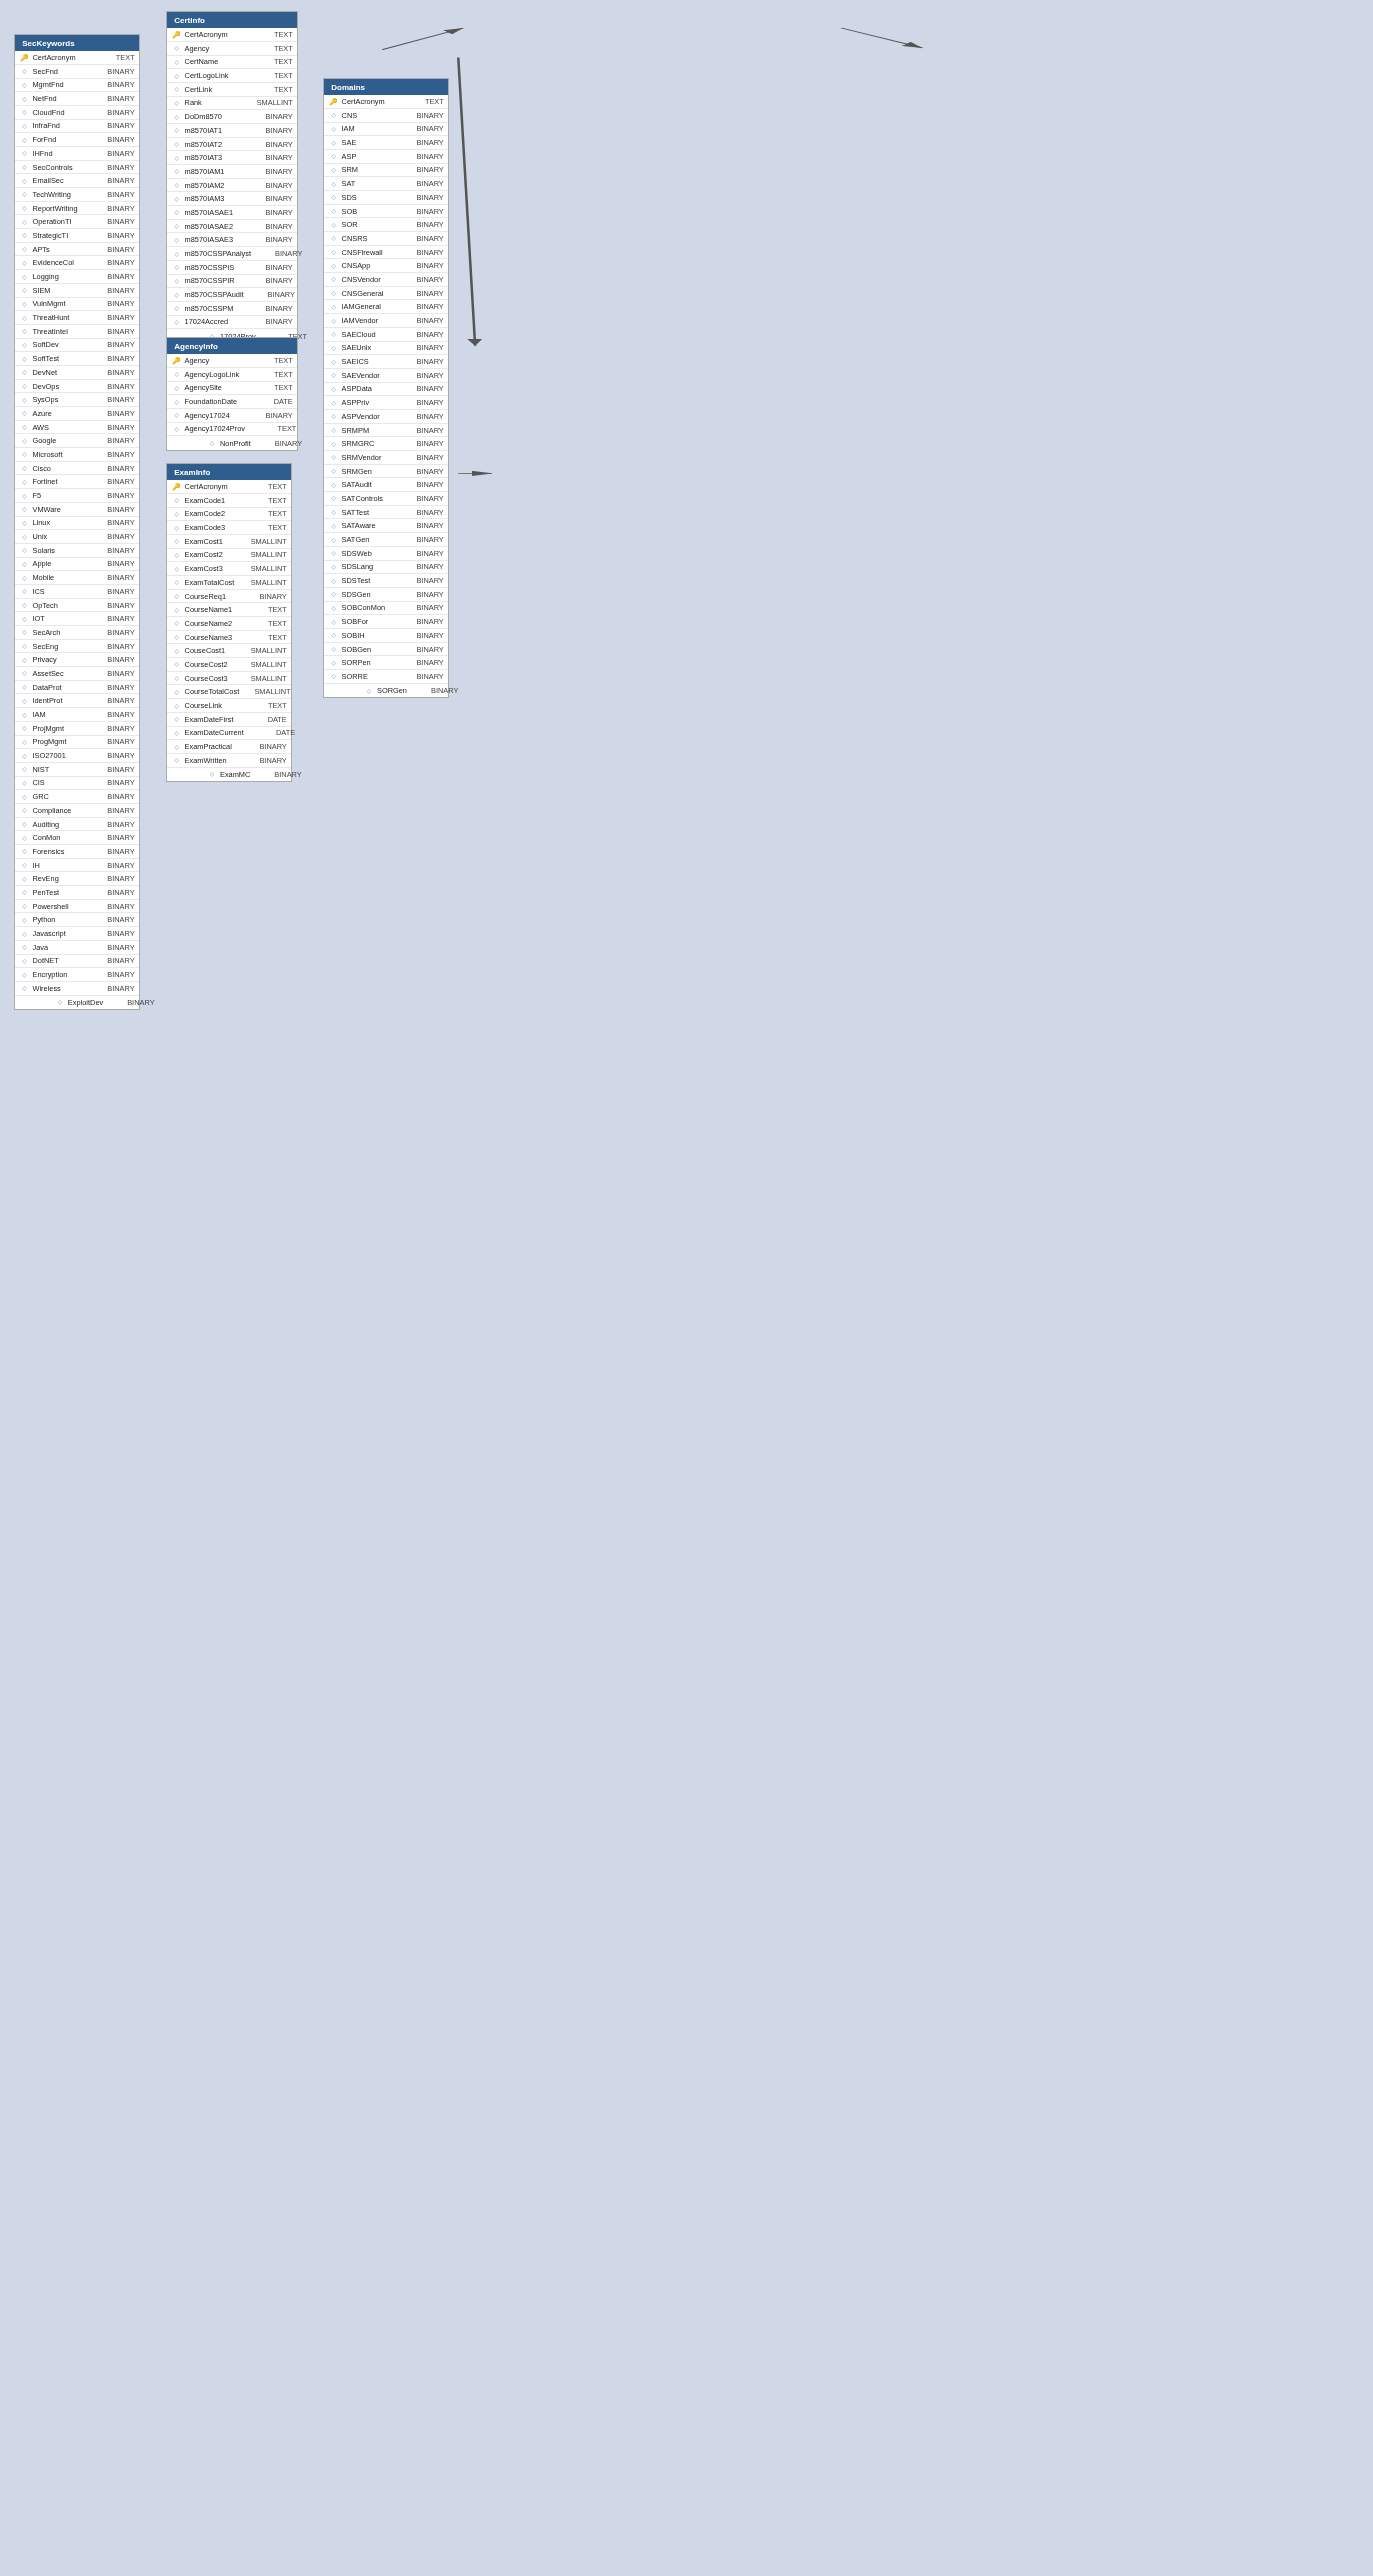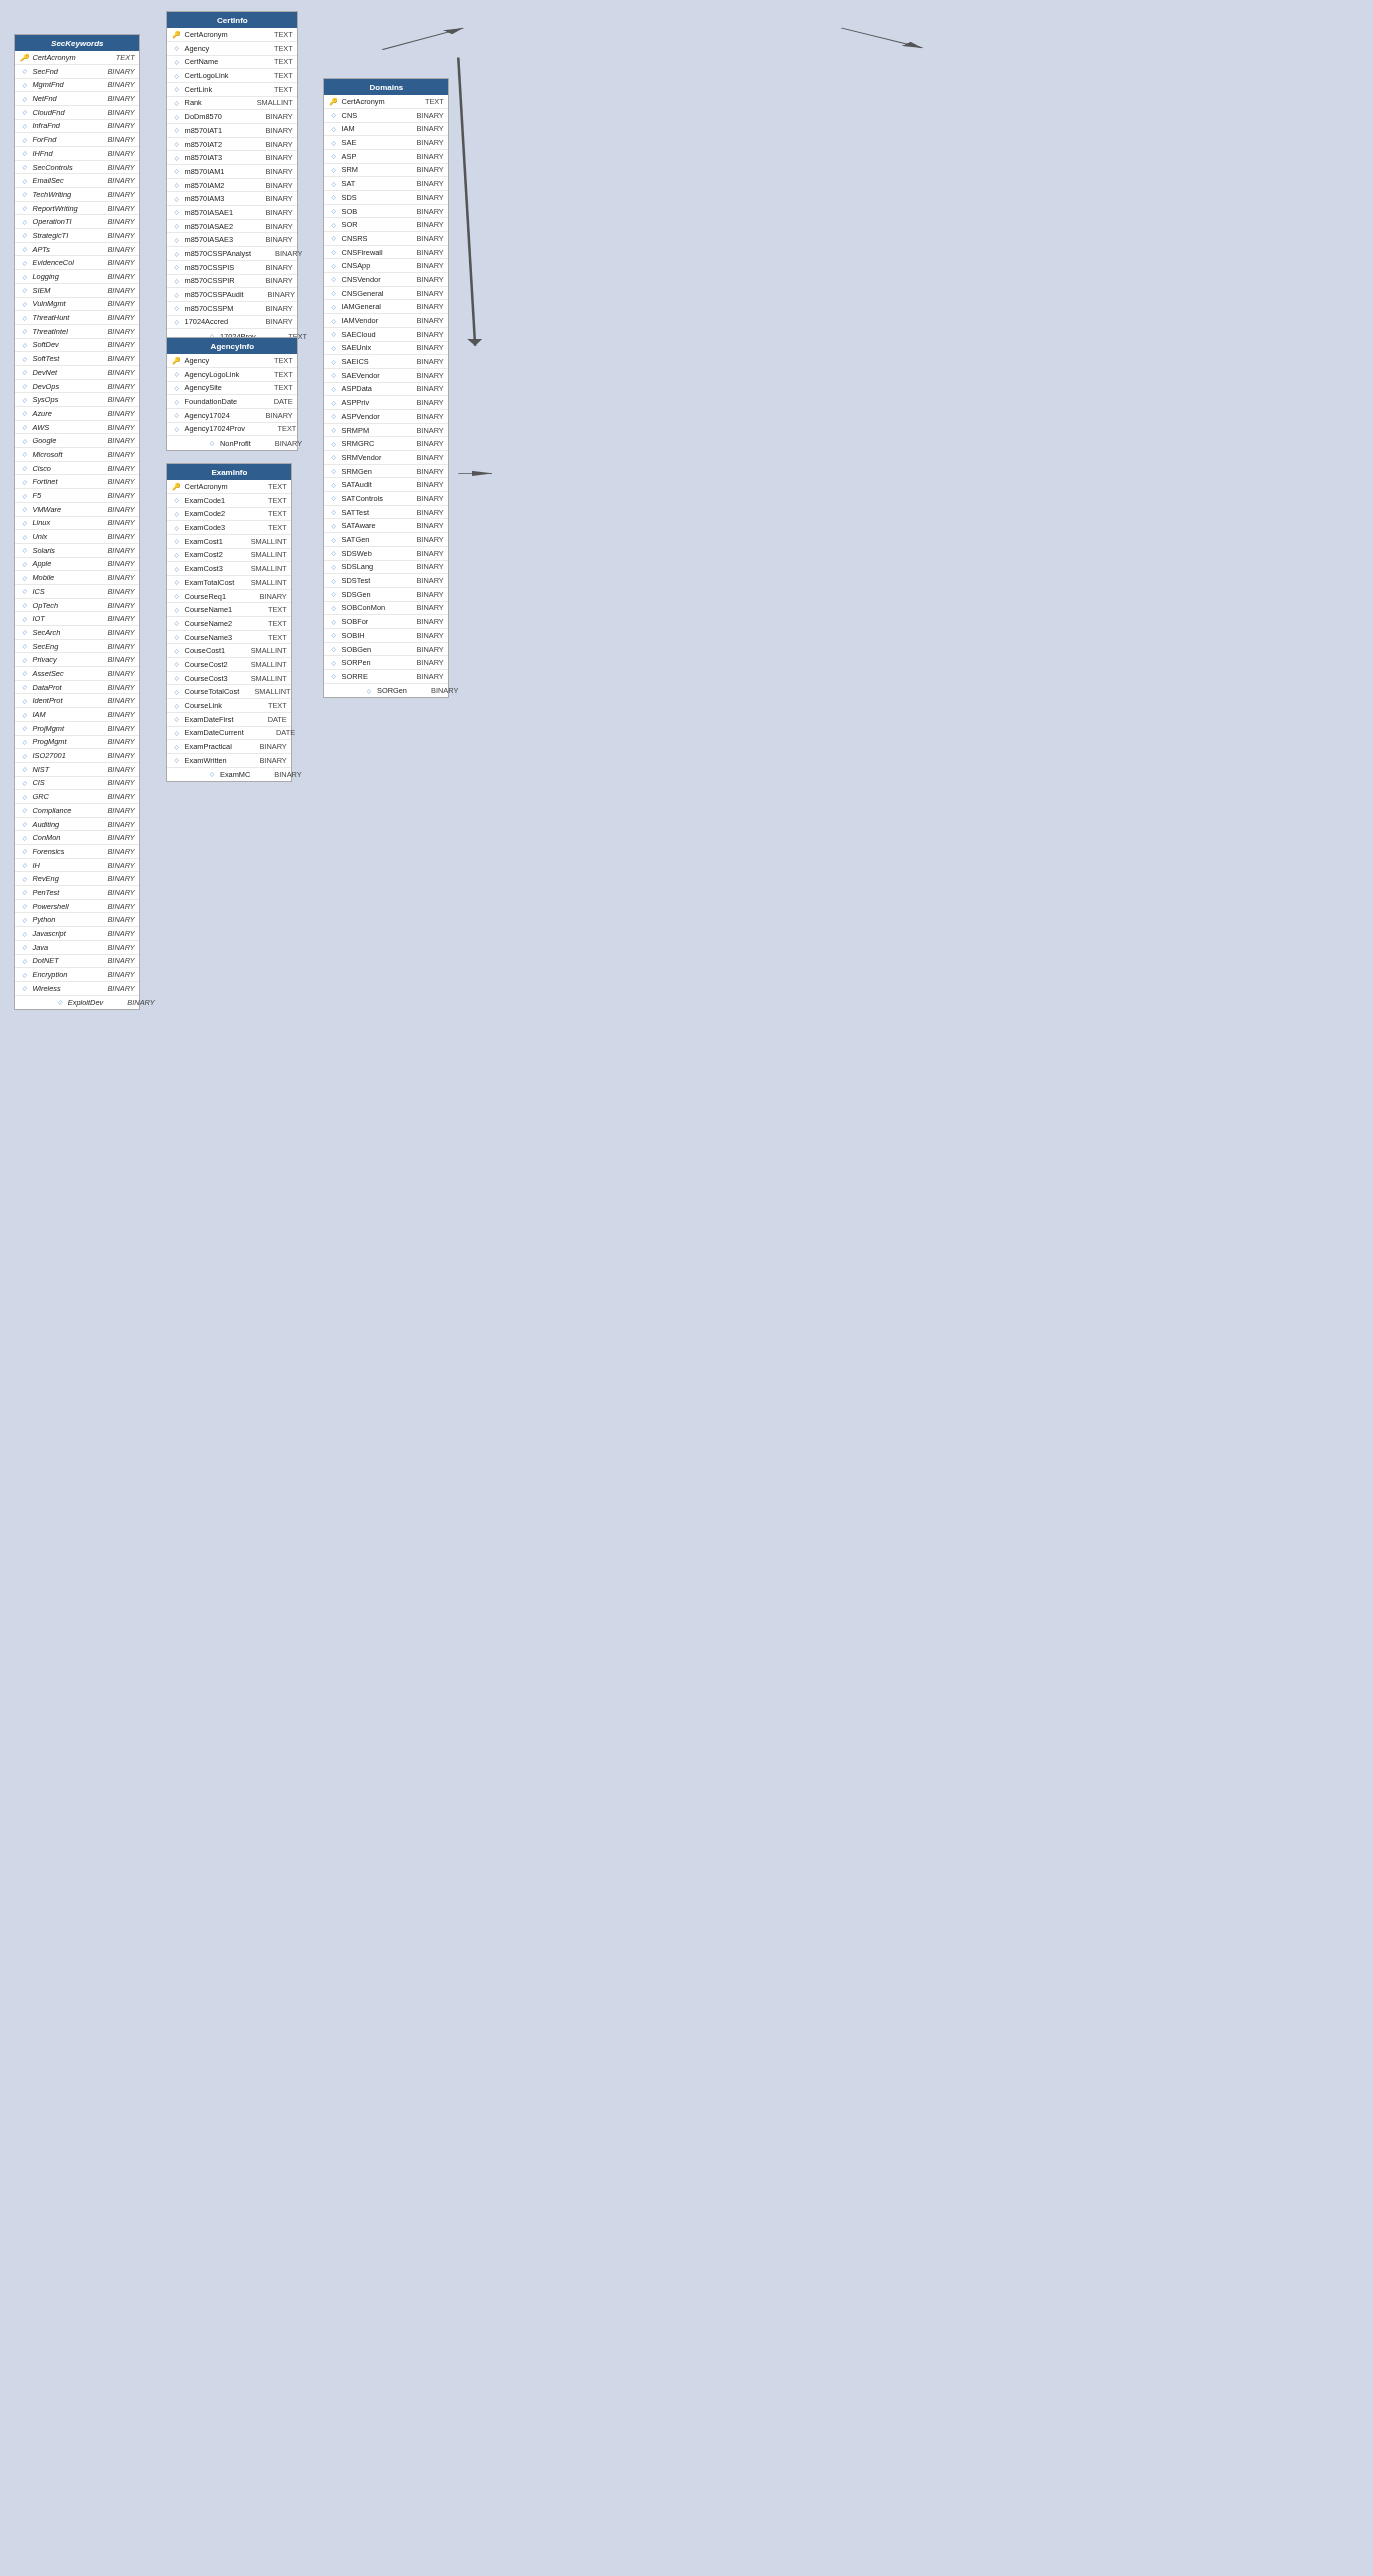--- a/index.html
+++ b/index.html
@@ -20,21 +20,20 @@
       background: white;
       border: 0.6px solid #aaa;
       min-width: 126px;
     }
     .db-table-header {
       background: #2e5d8e;
       color: white;
       font-weight: bold;
       font-size: 8px;
       padding: 3.4px 6.9px;
-      text-align: center;
     }
     .db-table-row {
       display: flex;
       align-items: center;
       padding: 1.1px 4.6px;
       border-bottom: 0.6px solid #e8e8e8;
       min-height: 13.7px;
     }
     .db-table-row:last-child { border-bottom: none; padding-left: 40px; }
     .db-table-row .icon {
@@ -93,21 +92,21 @@
 
     <line x1="265" y1="82" x2="275" y2="590" class="arrow-line" marker-end="url(#arrowhead)"></line>
 
     <line x1="220" y1="68" x2="268" y2="30" class="arrow-line" marker-end="url(#arrowhead)"></line>
 
     <line x1="492" y1="30" x2="540" y2="65" class="arrow-line" marker-end="url(#arrowhead)"></line>
 
     <line x1="265" y1="815" x2="285" y2="815" class="arrow-line" marker-end="url(#arrowhead)"></line>
   </svg>
 
-  <div class="db-table" style="left: 2.9px; top: 23px; width: 126px; font-style: italic;">
+  <div class="db-table" style="left: 2.9px; top: 23px; width: 126px;">
     <div class="db-table-header">
       <span>SecKeywords</span>
     </div>
     <div id="secKeywords-rows">
         <div class="db-table-row">
           <span class="icon">🔑</span>
           <span class="field-name">CertAcronym</span>
           <span class="field-type">TEXT</span>
         </div>
         <div class="db-table-row">

